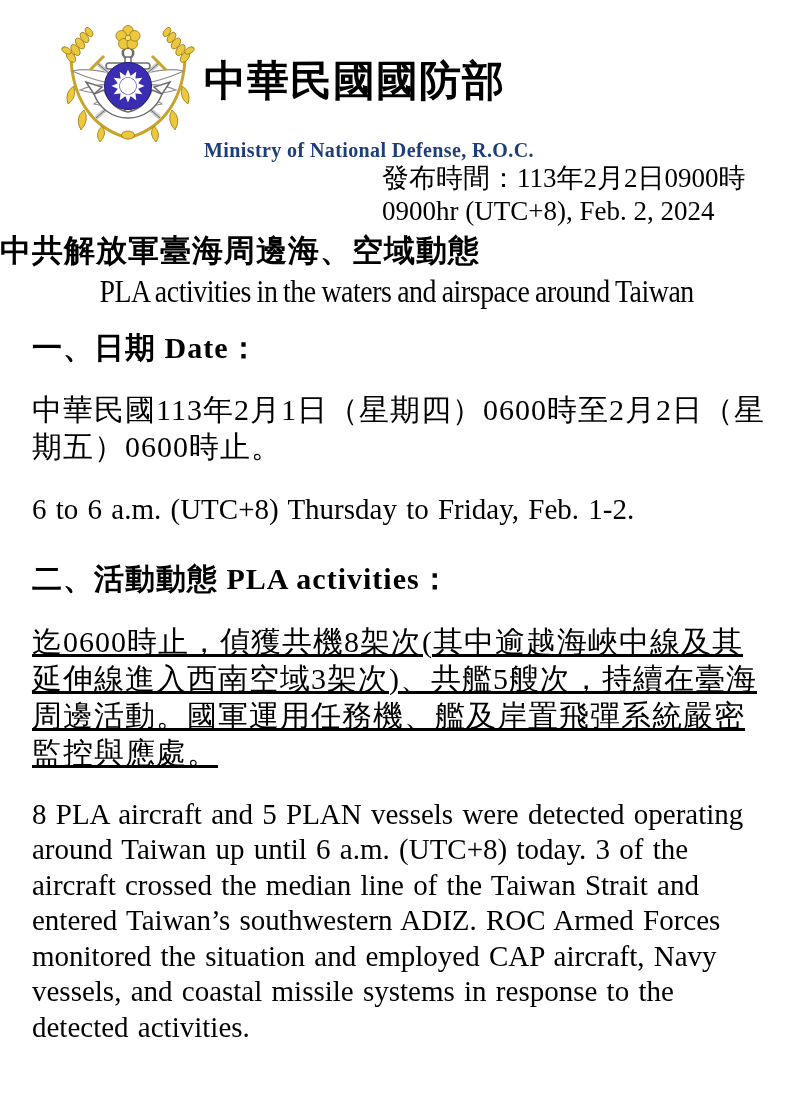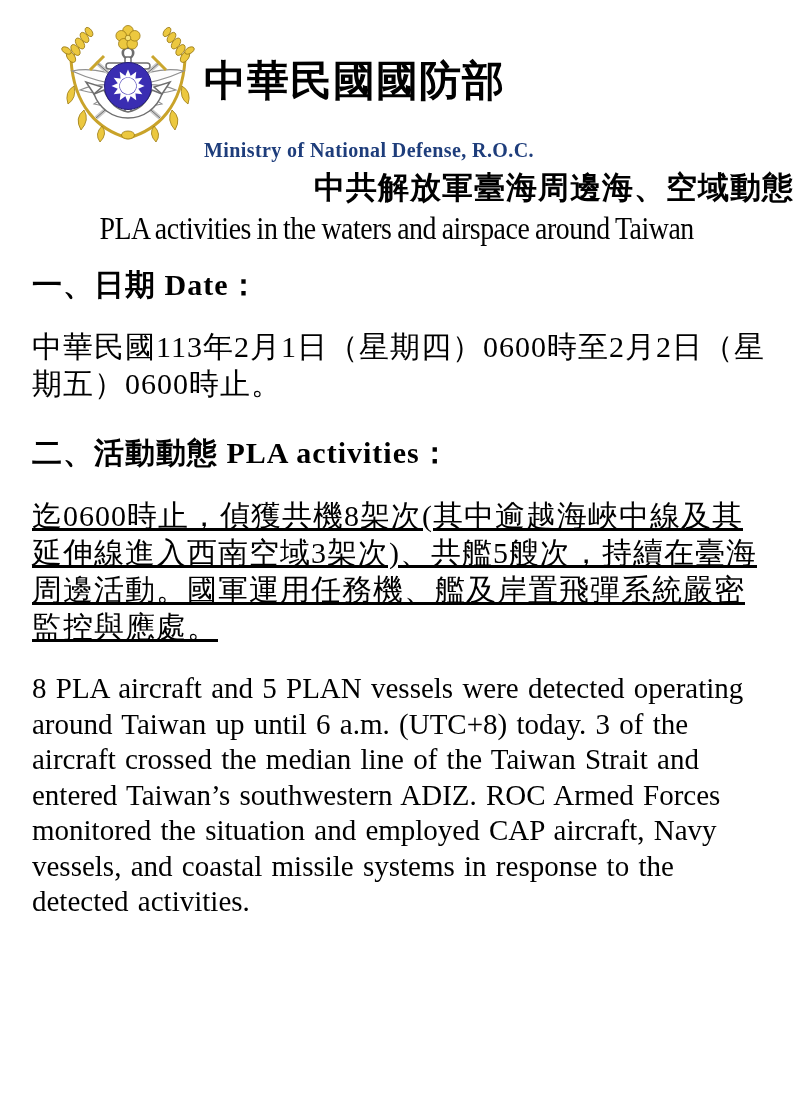--- a/index.html
+++ b/index.html
@@ -10,21 +10,21 @@
     background:var(--background,#fff);
     color:var(--text,#000);
     font-family:"Liberation Serif","DejaVu Serif",serif;
   }
   .header { position:relative; height:152px;padding-left:12px; }
   .emblem { position:absolute; left:54px; top:18px; }
   .ministry { position:absolute; left:204px; top:56px; }
   .ministry-cn { font-size:42px; font-weight:700; line-height:50px; letter-spacing:1px; white-space:nowrap; }
   .ministry-en { font-size:20px; font-weight:700; line-height:24px; letter-spacing:0.4px; color:var(--ministry-text,#1e3d7b); white-space:nowrap;margin-top:32px; }
   .publish { margin:10px 0 0 382px; font-size:27px; line-height:33px; white-space:nowrap; }
-  .title-cn { margin-top:16px; text-align:right; font-size:31px; font-weight:700; line-height:40px; letter-spacing:1px; }
+  .title-cn { margin-top:3px; text-align:left; font-size:31px; font-weight:700; line-height:40px; letter-spacing:1px; }
   .title-en { text-align:center; font-size:32px; font-weight:400; line-height:40px; white-space:nowrap; }
   .title-en .squeeze { display:inline-block; transform:scaleX(0.87); letter-spacing:-0.5px; word-spacing:-1px; }
   .section-heading { margin:0 32px; font-size:30px; font-weight:700; line-height:38px; letter-spacing:1px; }
   .para { margin-left:32px; margin-right:21px; }
   .para-cn { font-size:30px; line-height:37px; letter-spacing:1px; text-align:left; }
   .para-en { font-size:29px; line-height:35.5px; word-spacing:2px; text-align:left; }
   .section-date .section-heading { margin-top:18px; }
   .section-date .para-cn { margin-top:24px; }
   .section-date .para-en { margin-top:27px; }
   .section-activities .section-heading { margin-top:32px; }
@@ -132,27 +132,32 @@
         <circle cx="0" cy="0" r="2.8" fill="#f6e27a" stroke="#9a7a14" stroke-width="0.8"></circle>
       </g>
     </svg>
 
     <div class="ministry">
       <div class="ministry-cn">中華民國國防部</div>
       <div class="ministry-en">Ministry of National Defense, R.O.C.</div>
     </div>
   </header>
 
+  <div class="publish">
+    <div>發布時間：113年2月2日0900時</div>
+    <div>0900hr (UTC+8), Feb. 2, 2024</div>
+  </div>
 
   <h1 class="title-cn">中共解放軍臺海周邊海、空域動態</h1>
   <h2 class="title-en"><span class="squeeze">PLA activities in the waters and airspace around Taiwan</span></h2>
 
   <section class="section-date">
     <h3 class="section-heading">一、日期 Date：</h3>
     <p class="para para-cn">中華民國113年2月1日（星期四）0600時至2月2日（星期五）0600時止。</p>
+    <p class="para para-en">6 to 6 a.m. (UTC+8) Thursday to Friday, Feb. 1-2.</p>
   </section>
 
   <section class="section-activities">
     <h3 class="section-heading">二、活動動態 PLA activities：</h3>
     <p class="para para-cn">迄0600時止，偵獲共機8架次(其中逾越海峽中線及其延伸線進入西南空域3架次)、共艦5艘次，持續在臺海周邊活動。國軍運用任務機、艦及岸置飛彈系統嚴密監控與應處。</p>
     <p class="para para-en">8 PLA aircraft and 5 PLAN vessels were detected operating around Taiwan up until 6 a.m. (UTC+8) today. 3 of the aircraft crossed the median line of the Taiwan Strait and entered Taiwan’s southwestern ADIZ. ROC Armed Forces monitored the situation and employed CAP aircraft, Navy vessels, and coastal missile systems in response to the detected activities.</p>
   </section>
 
 </div>
 

